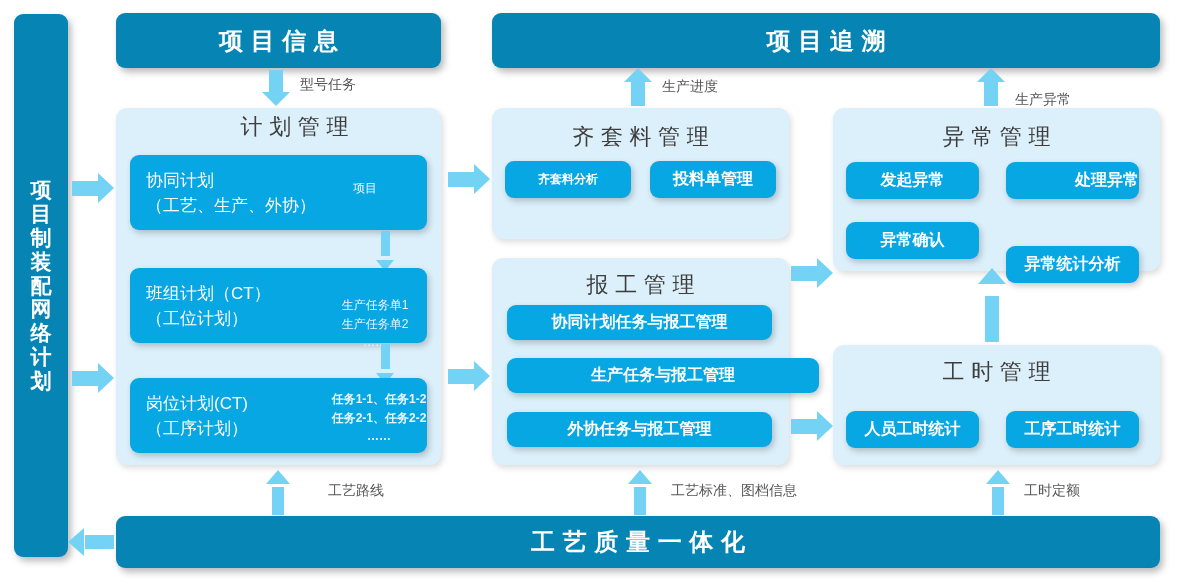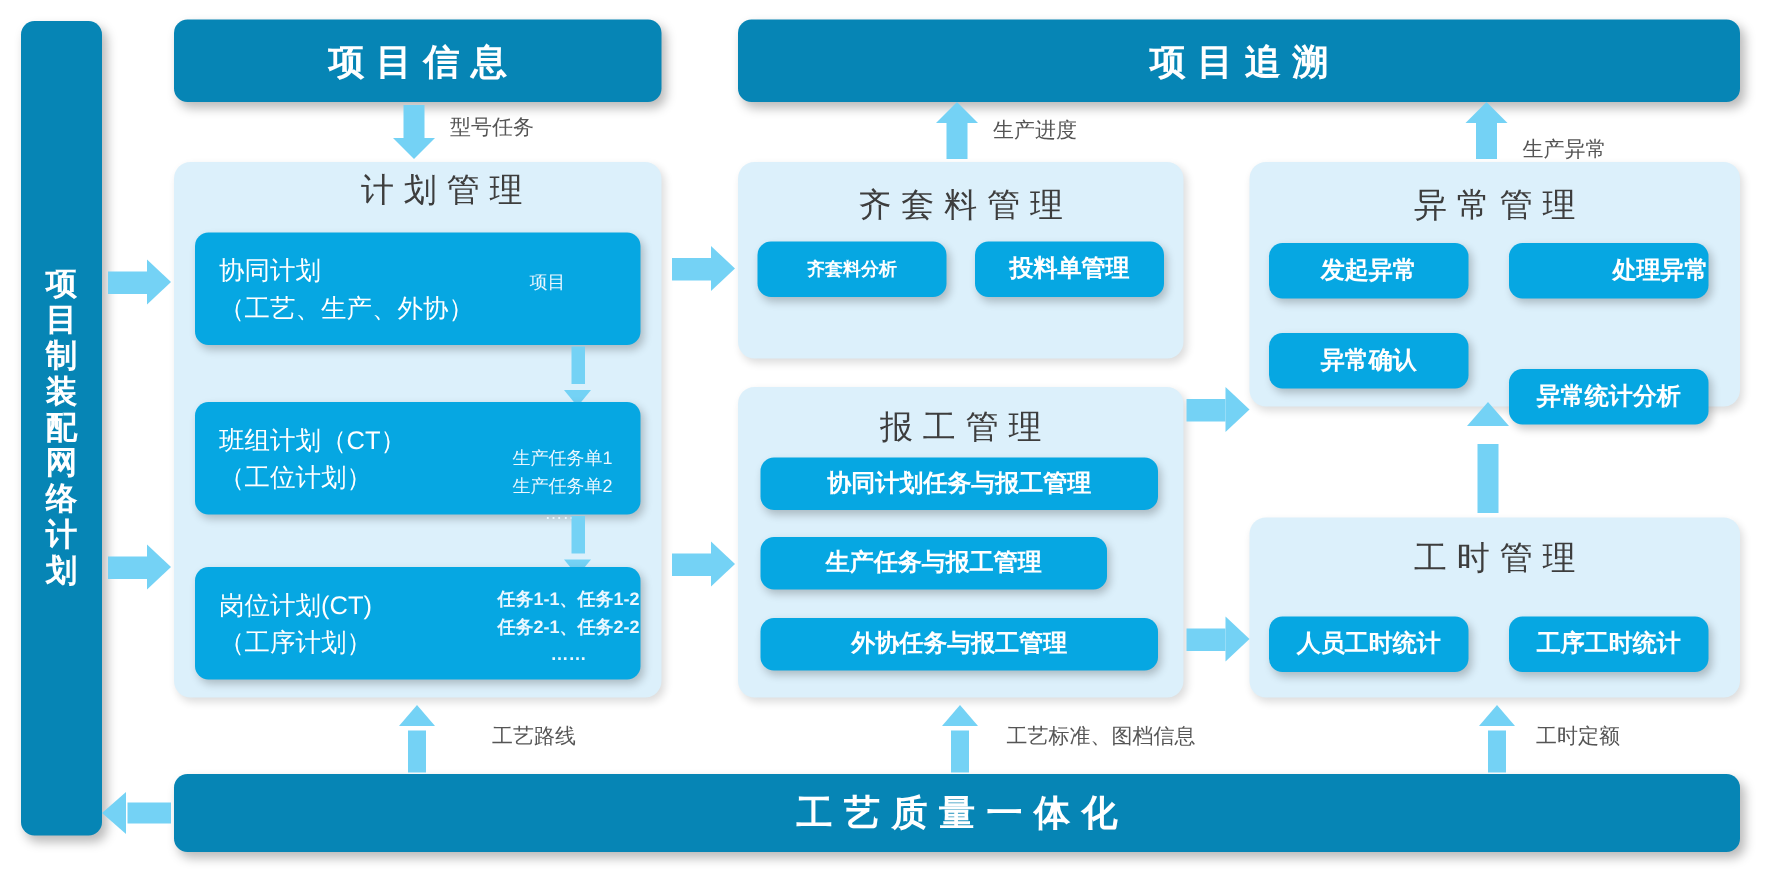--- a/index.html
+++ b/index.html
@@ -245,21 +245,21 @@
     <i class="shaft"></i>
     <i class="head" style="border-top-width:15px;border-bottom-width:15px;border-left-width:16px;"></i>
   </div>
 
   <div class="panel" style="left:492px; top:258px; width:297px; height:207px;">
     <div class="panel-title" style="top:12px;">报工管理</div>
   </div>
   <div class="card center" style="left:507px; top:305px; width:265px; height:35px; font-size:16px;">
     <span>协同计划任务与报工管理</span>
   </div>
-  <div class="card center" style="left:507px; top:358px; width:231px; height:35px; font-size:16px;">
+  <div class="card center" style="left:507px; top:358px; width:312px; height:35px; font-size:16px;">
     <span>生产任务与报工管理</span>
   </div>
   <div class="card center" style="left:507px; top:412px; width:265px; height:35px; font-size:16px;">
     <span>外协任务与报工管理</span>
   </div>
 
   <div class="arw right" style="left:448px; top:361px; width:42px; height:30px;">
     <i class="shaft"></i>
     <i class="head" style="border-top-width:15px;border-bottom-width:15px;border-left-width:16px;"></i>
   </div>

